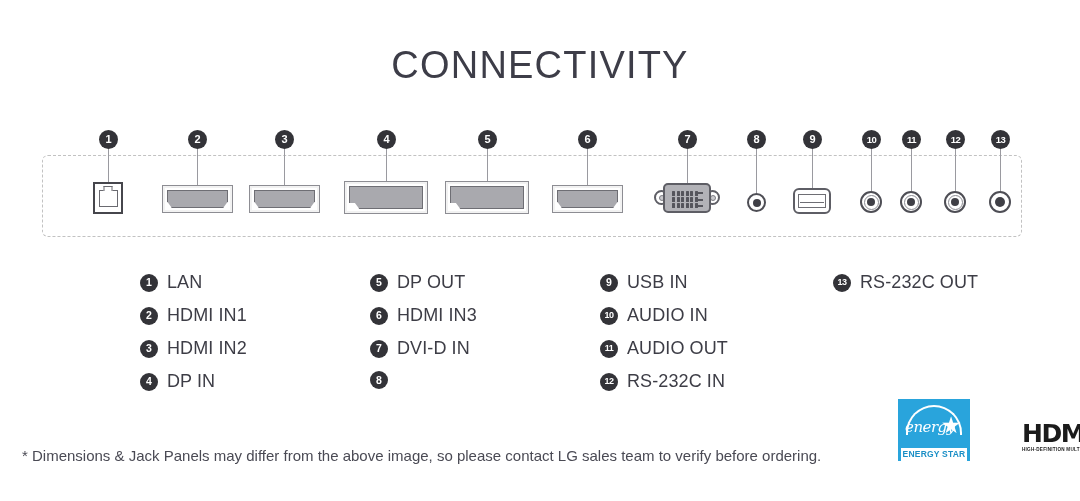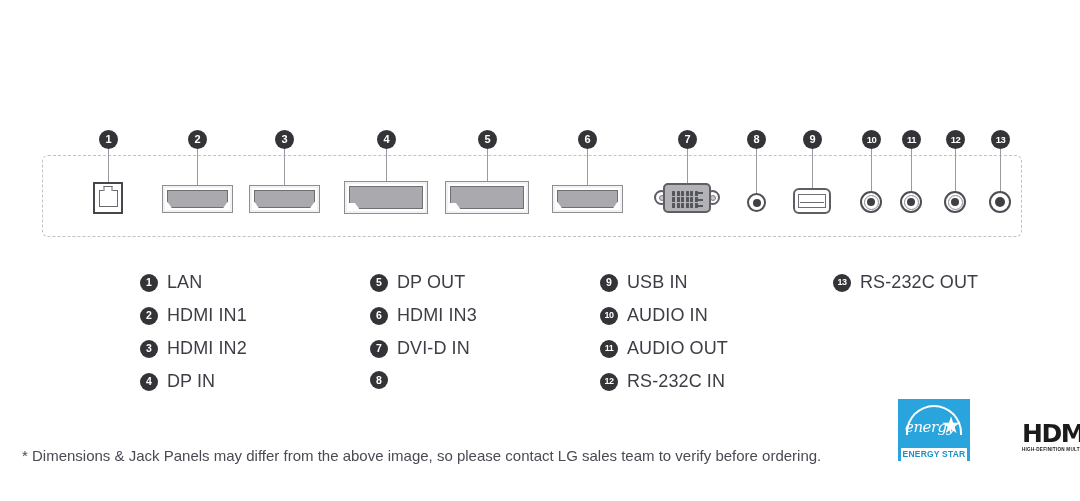--- a/index.html
+++ b/index.html
@@ -272,20 +272,21 @@
   .hdmi-tag{
     font-size:4.6px;font-weight:700;color:#1b1b1b;
     letter-spacing:0.25px;margin-top:1px;white-space:nowrap;
   }
 </style>
 </head>
 <body>
 
 <div class="page">
 
+  <div class="title">CONNECTIVITY</div>
 
   <div class="panel"></div>
 
   <div class="leader" style="left:108px;top:148px;height:42px;"></div>
   <div class="leader" style="left:197px;top:148px;height:44px;"></div>
   <div class="leader" style="left:284px;top:148px;height:44px;"></div>
   <div class="leader" style="left:386px;top:148px;height:42px;"></div>
   <div class="leader" style="left:487px;top:148px;height:42px;"></div>
   <div class="leader" style="left:587px;top:148px;height:44px;"></div>
   <div class="leader" style="left:687px;top:148px;height:42px;"></div>

